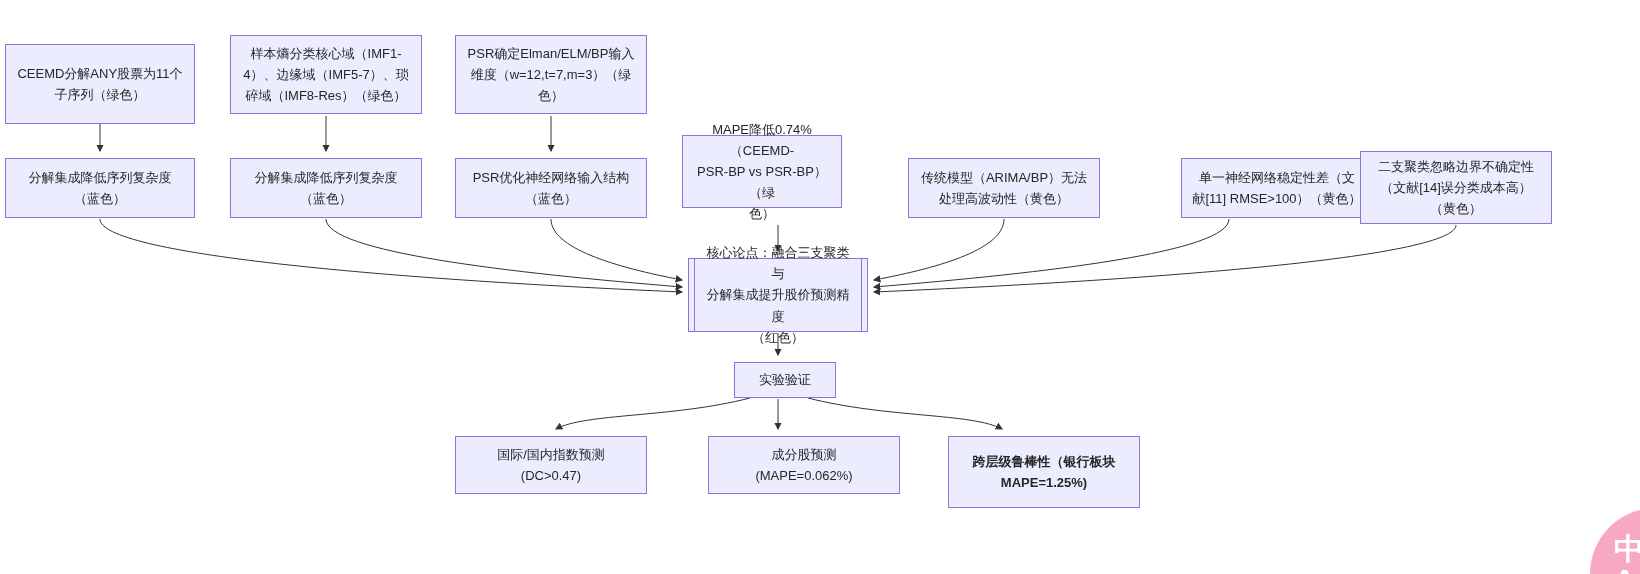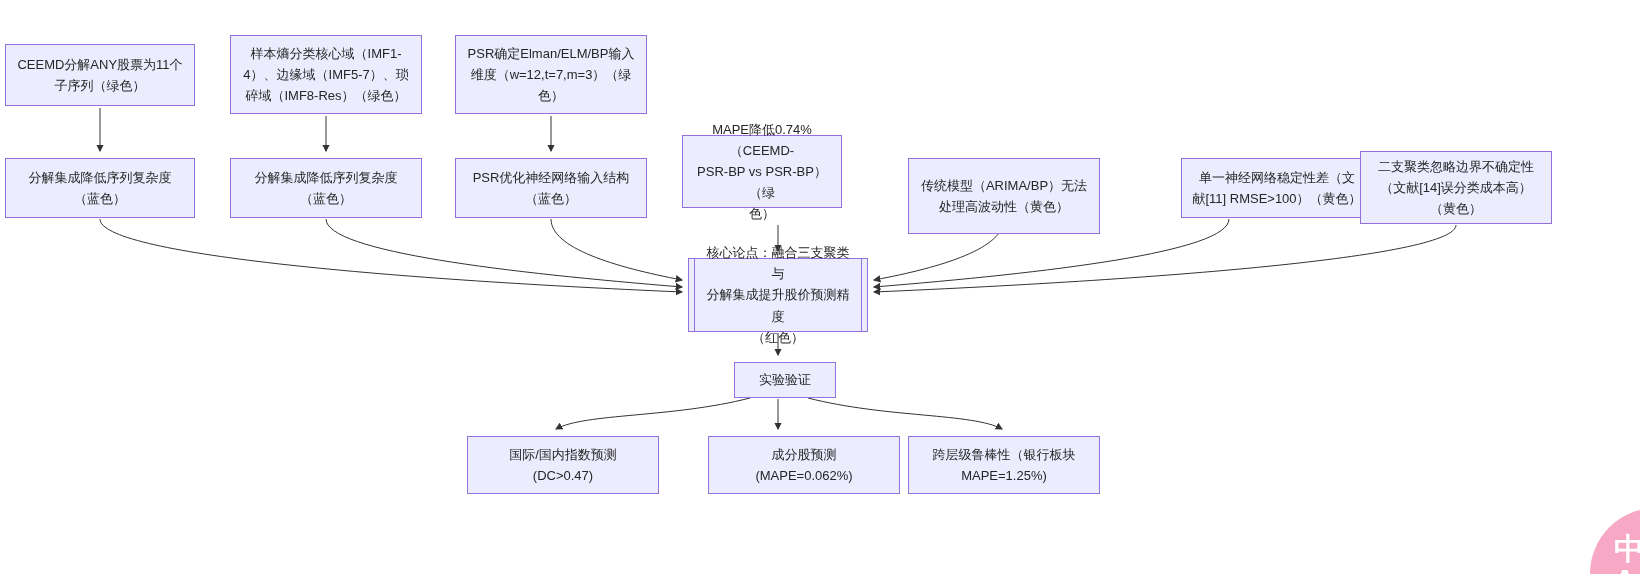--- a/index.html
+++ b/index.html
@@ -26,44 +26,44 @@
     text-align:center;
     background:var(--node_fill);
     border:1px solid var(--node_border);
     color:var(--text);
     font-size:13px;line-height:1.62;
     white-space:pre-line;
     box-sizing:border-box;
     padding:2px 7px;
   }
   
-  .n-ceemd{left:5px;top:44px;width:190px;height:62px;}
+  .n-ceemd{left:5px;top:44px;width:190px;height:80px;}
   .n-entropy{left:230px;top:35px;width:192px;height:79px;}
   .n-psrin{left:455px;top:35px;width:192px;height:79px;}
   
   .n-decomp{left:5px;top:158px;width:190px;height:60px;}
   .n-threeway{left:230px;top:158px;width:192px;height:60px;}
   .n-psropt{left:455px;top:158px;width:192px;height:60px;}
   .n-mape{left:682px;top:135px;width:160px;height:73px;}
-  .n-trad{left:908px;top:158px;width:192px;height:76px;}
+  .n-trad{left:908px;top:158px;width:192px;height:60px;}
   .n-singlenn{left:1133px;top:158px;width:192px;height:60px;margin-left:48px;}
   .n-twoway{left:1360px;top:151px;width:192px;height:73px;}
   
   .n-core{left:688px;top:258px;width:180px;height:74px;padding:18px 12px;}
   .n-core::before,.n-core::after{
     content:"";position:absolute;top:0;bottom:0;width:1px;background:var(--node_border);
   }
   .n-core::before{left:5px;}
   .n-core::after{right:5px;}
   
   .n-exp{left:734px;top:362px;width:102px;height:36px;}
   
-  .n-index{left:455px;top:436px;width:192px;height:58px;margin-left:12px;}
+  .n-index{left:455px;top:436px;width:192px;height:58px;}
   .n-comp{left:682px;top:436px;width:192px;height:58px;margin-left:26px;}
-  .n-robust{left:908px;top:436px;width:192px;height:58px;}
+  .n-robust{left:948px;top:436px;width:192px;height:72px;font-weight:bold;}
   
   .badge{
     position:absolute;left:1590px;top:508px;width:132px;height:132px;
     border-radius:50%;background:var(--badge_pink);
     color:#ffffff;font-weight:bold;font-size:30px;line-height:1.02;
     display:flex;align-items:flex-start;justify-content:flex-start;
     padding:26px 0 0 24px;box-sizing:border-box;
     white-space:pre-line;cursor:pointer;
   }
 </style>

